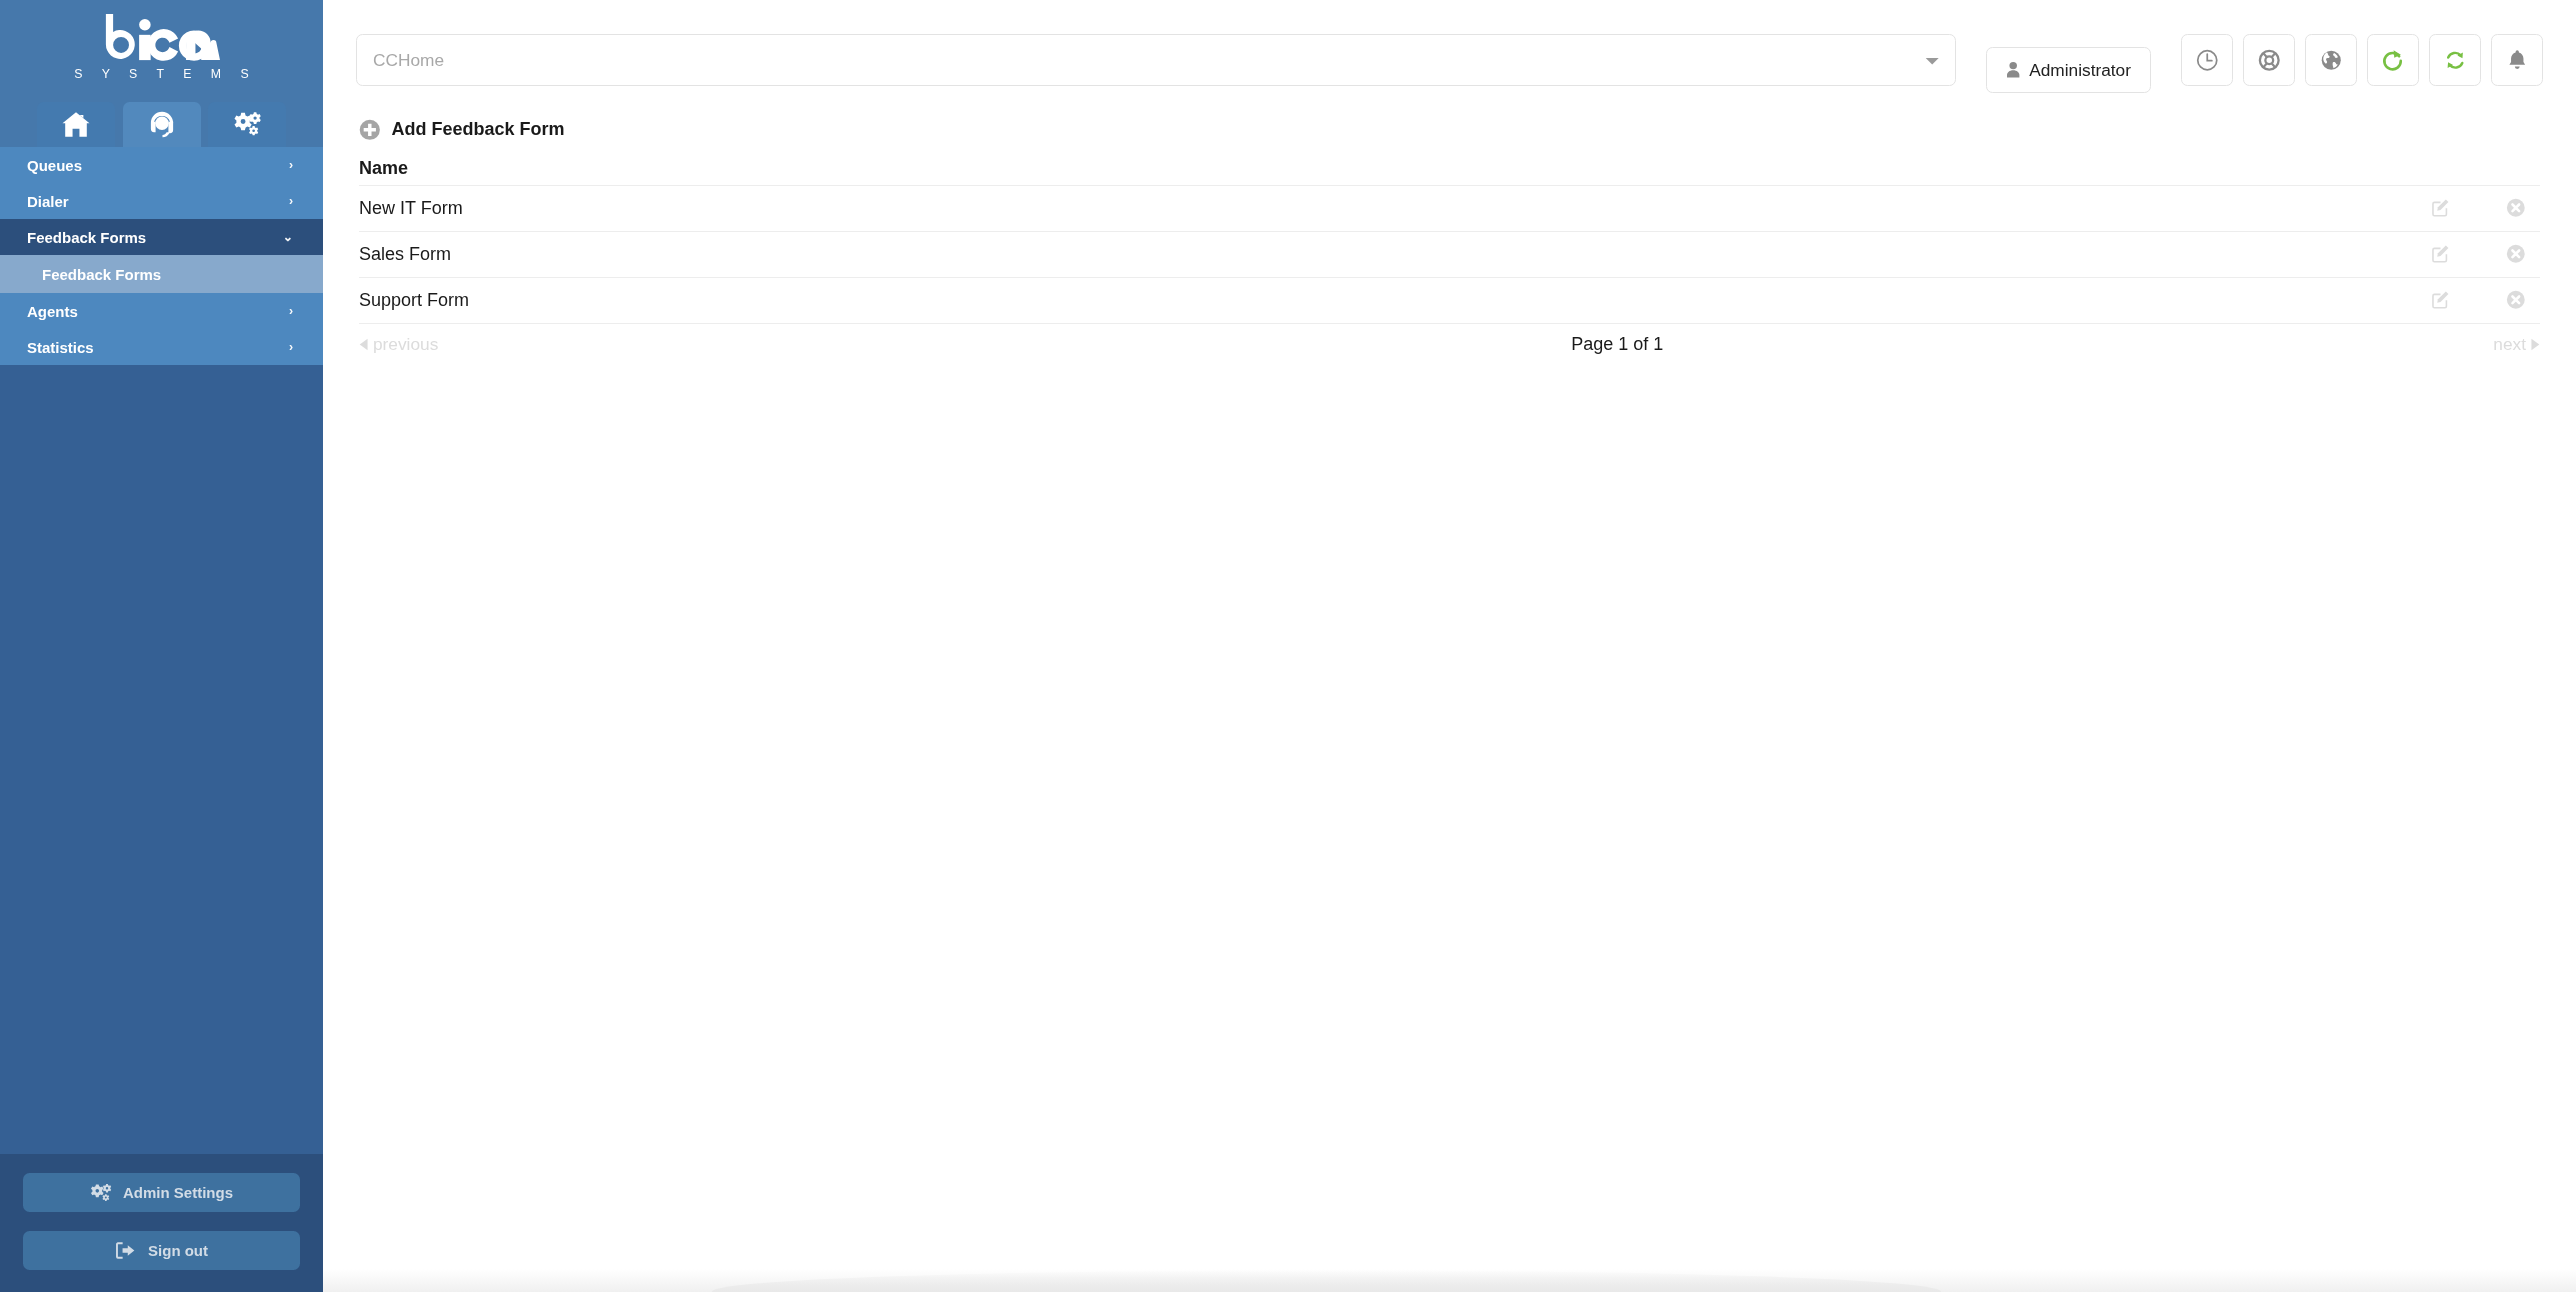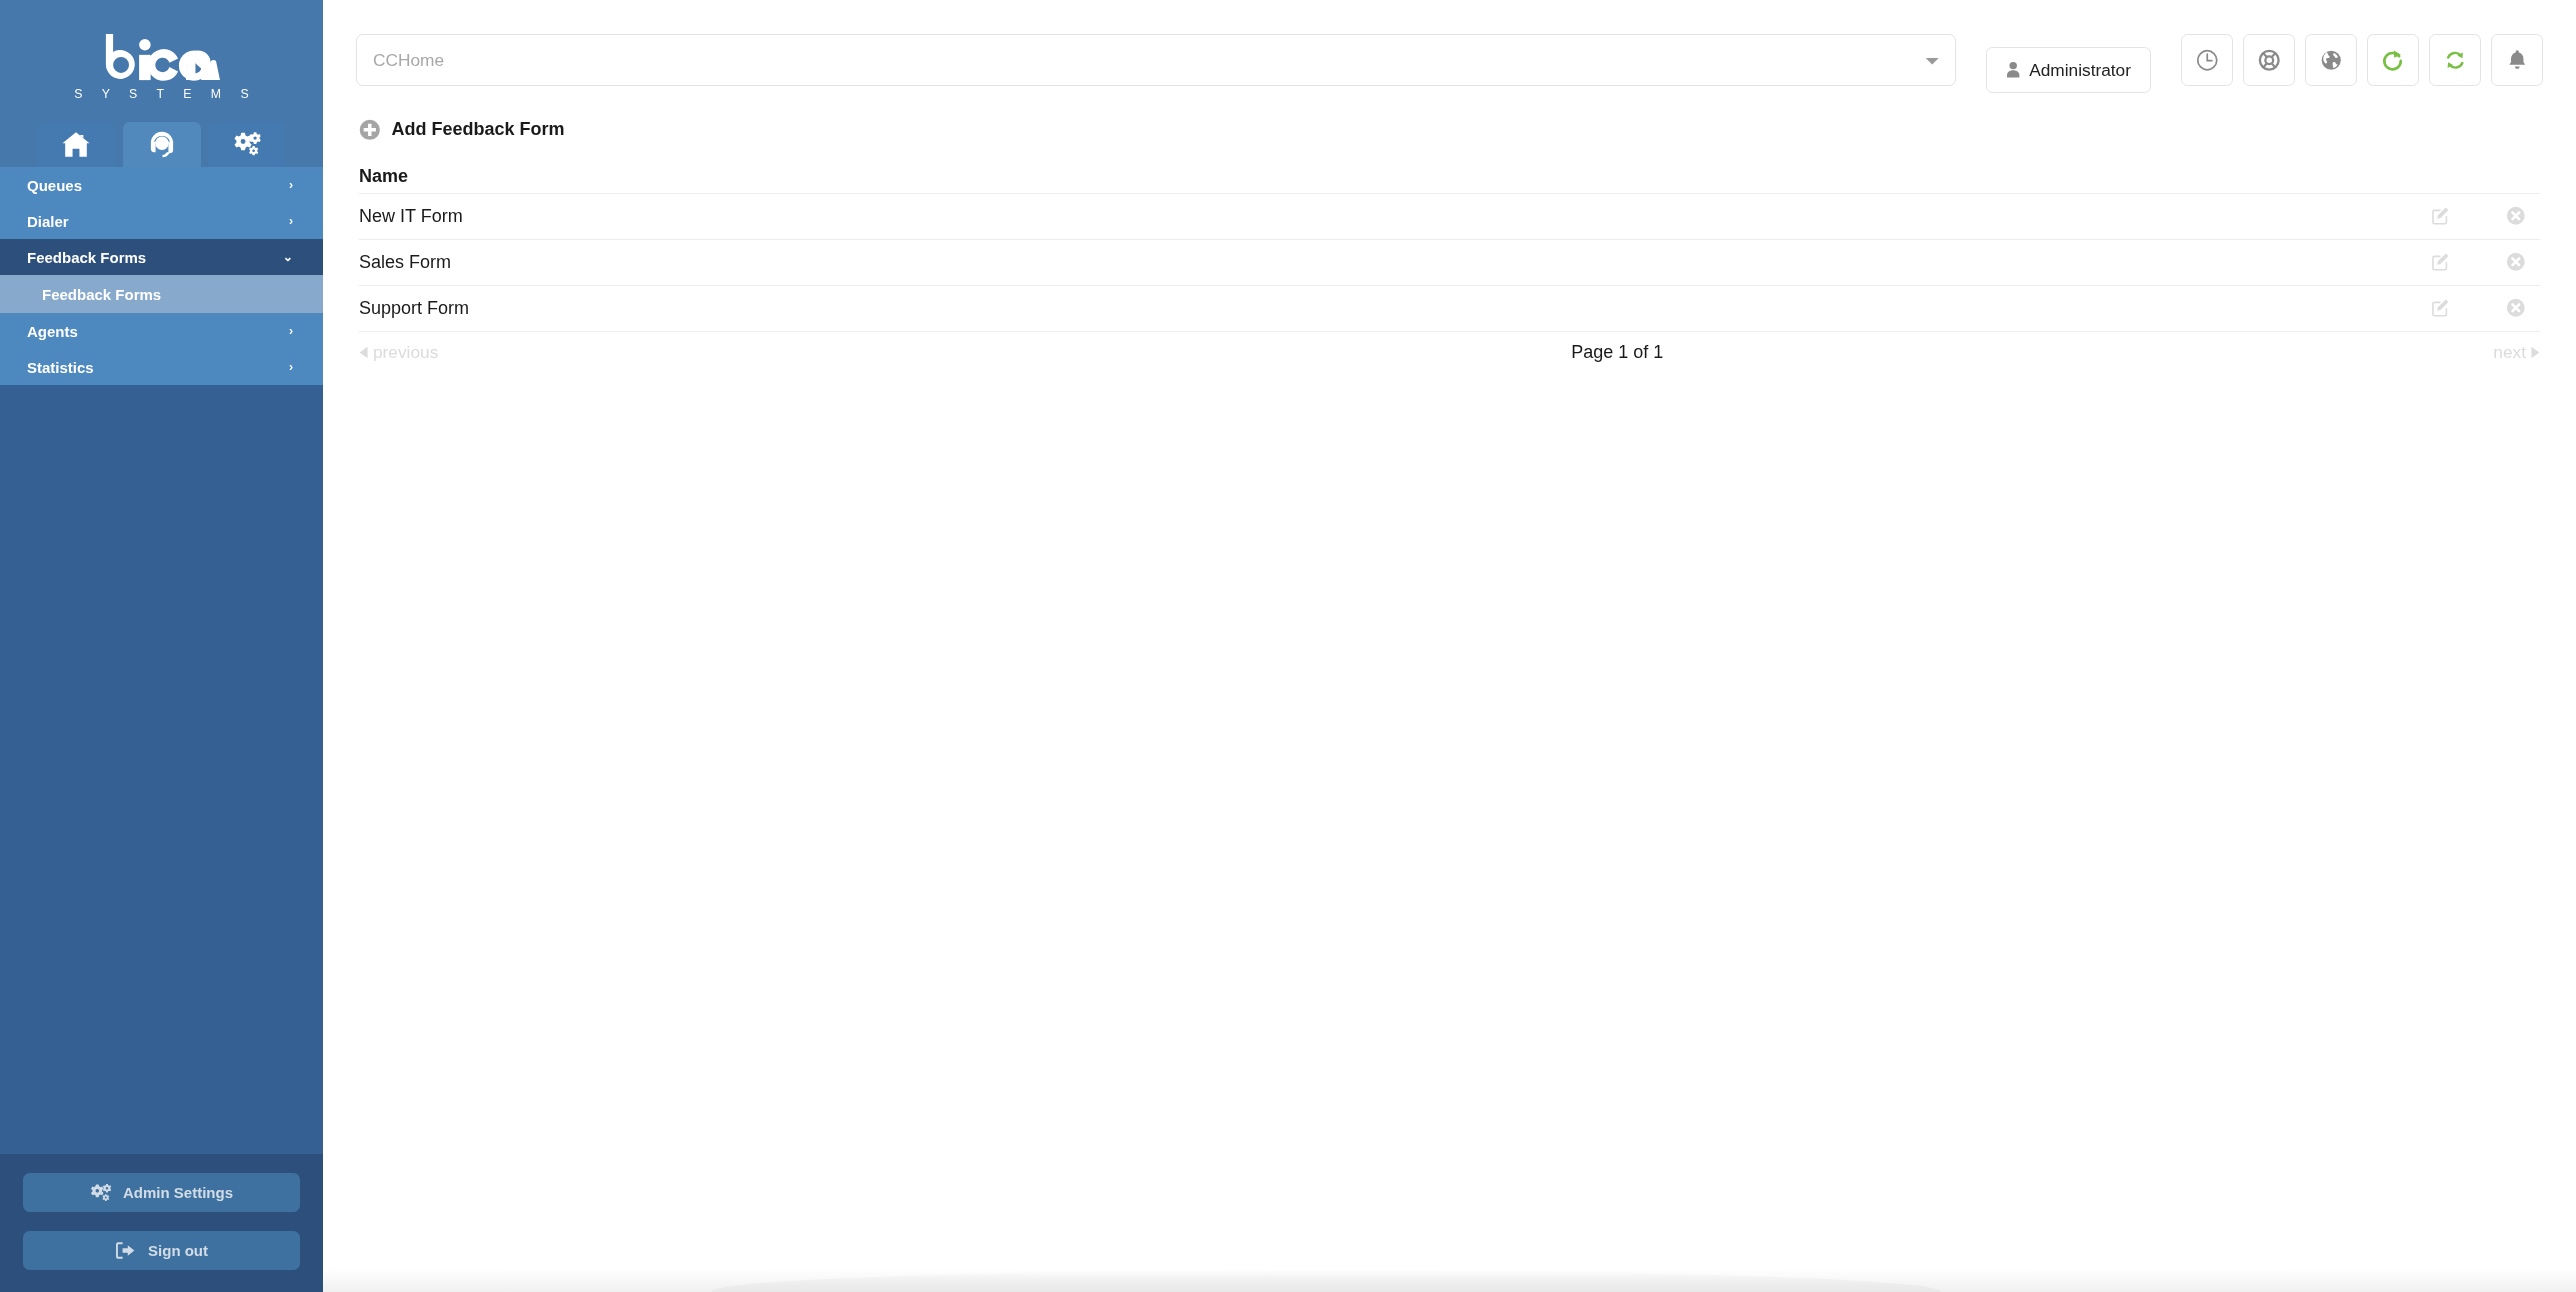--- a/index.html
+++ b/index.html
@@ -18,21 +18,21 @@
     width: 323px;
     height: 1292px;
     flex: 0 0 323px;
     background: #2c4f7c;
     display: flex;
     flex-direction: column;
     position: relative;
   }
   .sidebar-top {
     background: #4678ab;
-    padding-top: 33px;
+    padding-top: 13px;
     padding-bottom: 0;
   }
   .logo-wrap {
     display: flex;
     flex-direction: column;
     align-items: center;
     padding-bottom: 21.6px;
   }
   .logo-mark { display:block; }
   .logo-sub {
@@ -165,21 +165,21 @@
   .content { padding: 0 36px; }
 
   .add-row {
     display: flex; align-items: center; gap: 10.8px;
     margin-top: 26px;
     cursor: pointer;
     width: max-content;
   }
   .add-label { font-size: 18px; font-weight: 700; color: #1a1a1a; }
 
-  .table { width: 100%; margin-top: 20px; }
+  .table { width: 100%; margin-top: 12px; }
   .th-row {
     display: flex; align-items: center;
     height: 33px;
     border-bottom: 0.7px solid #ededed;
   }
   .th-name { font-size: 18px; font-weight: 700; color: #1a1a1a; flex: 1 1 auto; }
   .tr {
     display: flex; align-items: center;
     height: 46px;
     border-bottom: 0.7px solid #ededed;

